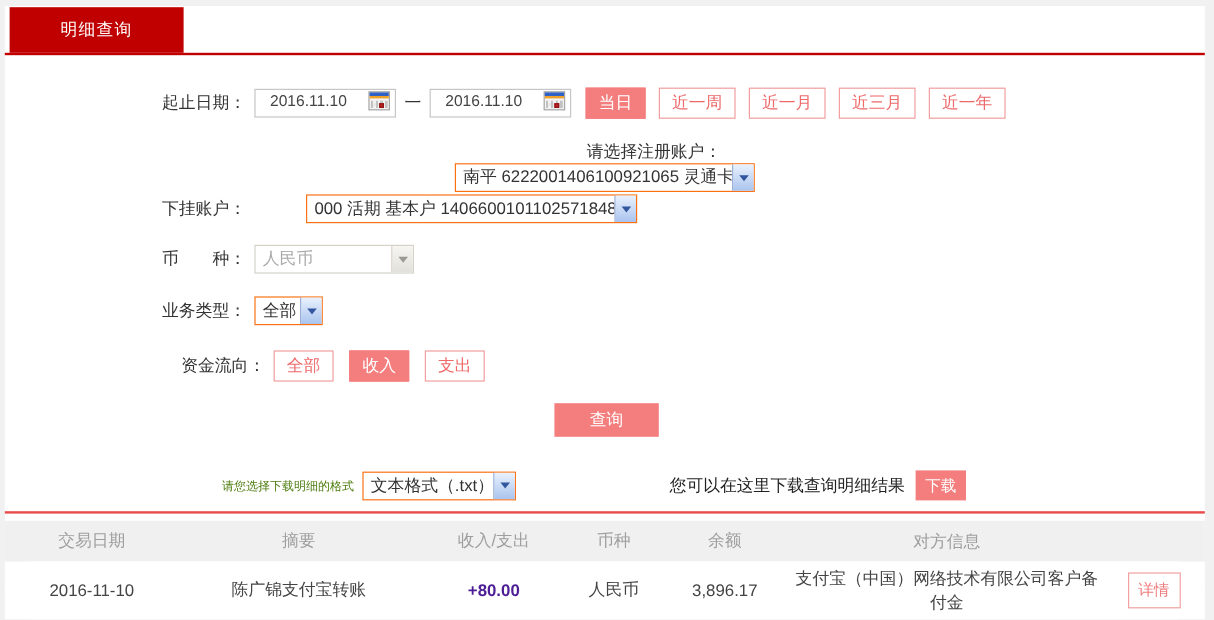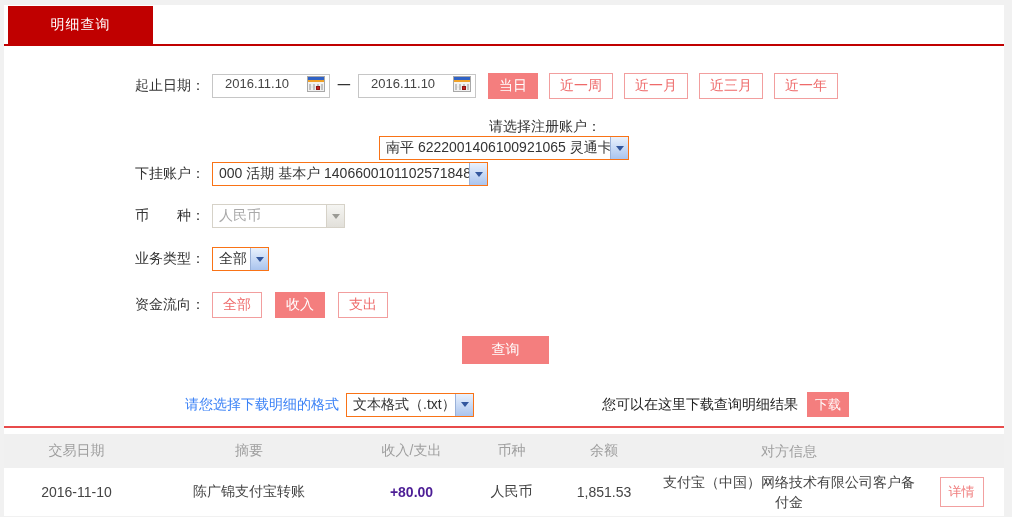--- a/index.html
+++ b/index.html
@@ -75,21 +75,21 @@
   .sel.disabled { border-color:#d6d2c8; color:#a9a9a9; cursor:default; }
   .sel.disabled .sel-arrow { background:linear-gradient(#f5f5f2,#e2e0da); border-left-color:#d6d2c8; }
   .sel.disabled .tri { border-top-color:#9a9a94; }
   
   .query-btn {
     position:absolute; left:458px; top:331px; width:87px; height:28px;
     background:#f47e7e; color:#fff; border:none; font-size:14px; cursor:pointer;
     font-family:"Liberation Sans", sans-serif;
   }
   .download-row { position:absolute; left:181px; top:387px; width:810px; display:flex; align-items:center; }
-  .dl-label { font-size:14px; color:#3b82f6; }
+  .dl-label { font-size:10px; color:#4d7c0f; }
   .dl-hint { font-size:14px; color:#222; margin-left:128px; }
   .dl-btn {
     margin-left:9px; width:42px; height:25px; background:#f47e7e; color:#fff;
     border:none; font-size:13px; cursor:pointer; font-family:"Liberation Sans", sans-serif;
   }
   
   .table-topline { position:absolute; left:0; top:421px; width:1000px; height:2px; background:#e84b4b; }
   .thead {
     position:absolute; left:0; top:429px; width:1000px; height:34px;
     background:#f0f0f0; display:flex; align-items:center;
@@ -150,21 +150,21 @@
   <div class="row" style="top:113px;flex-direction:column;">
     <div class="row-label">请选择注册账户：</div>
     <div class="sel" style="width:250px;">
       <span class="sel-text">南平 6222001406100921065 灵通卡</span>
       <span class="sel-arrow">
           <span class="tri"></span>
         </span>
     </div>
   </div>
 
-  <div class="row" style="top:157px;">
+  <div class="row" style="top:157px;gap:43px;">
     <div class="row-label">下挂账户：</div>
     <div class="sel" style="width:276px;">
       <span class="sel-text">000 活期 基本户 1406600101102571848</span>
       <span class="sel-arrow">
           <span class="tri"></span>
         </span>
     </div>
   </div>
 
   <div class="row" style="top:199px;">
@@ -180,21 +180,21 @@
   <div class="row" style="top:242px;">
     <div class="row-label">业务类型：</div>
     <div class="sel" style="width:57px;">
       <span class="sel-text">全部</span>
       <span class="sel-arrow">
           <span class="tri"></span>
         </span>
     </div>
   </div>
 
-  <div class="row" style="top:287px;">
+  <div class="row" style="top:287px;padding-left:16px;">
     <div class="row-label">资金流向：</div>
     <div class="flow-group">
       <button class="btn-outline">全部</button>
       <button class="btn-fill">收入</button>
       <button class="btn-outline">支出</button>
     </div>
   </div>
 
   <button class="query-btn">查询</button>
 
@@ -220,20 +220,20 @@
     <div class="c c5">余额</div>
     <div class="c c6">对方信息</div>
     <div class="c c7"></div>
   </div>
 
   <div class="trow">
     <div class="c c1">2016-11-10</div>
     <div class="c c2">陈广锦支付宝转账</div>
     <div class="c c3 amount-in">+80.00</div>
     <div class="c c4">人民币</div>
-    <div class="c c5">1,851.53</div>
+    <div class="c c5">3,896.17</div>
     <div class="c c6">支付宝（中国）网络技术有限公司客户备付金</div>
     <div class="c c7">
       <button class="detail-btn">详情</button>
     </div>
   </div>
 
 </div>
 
 </body></html>

